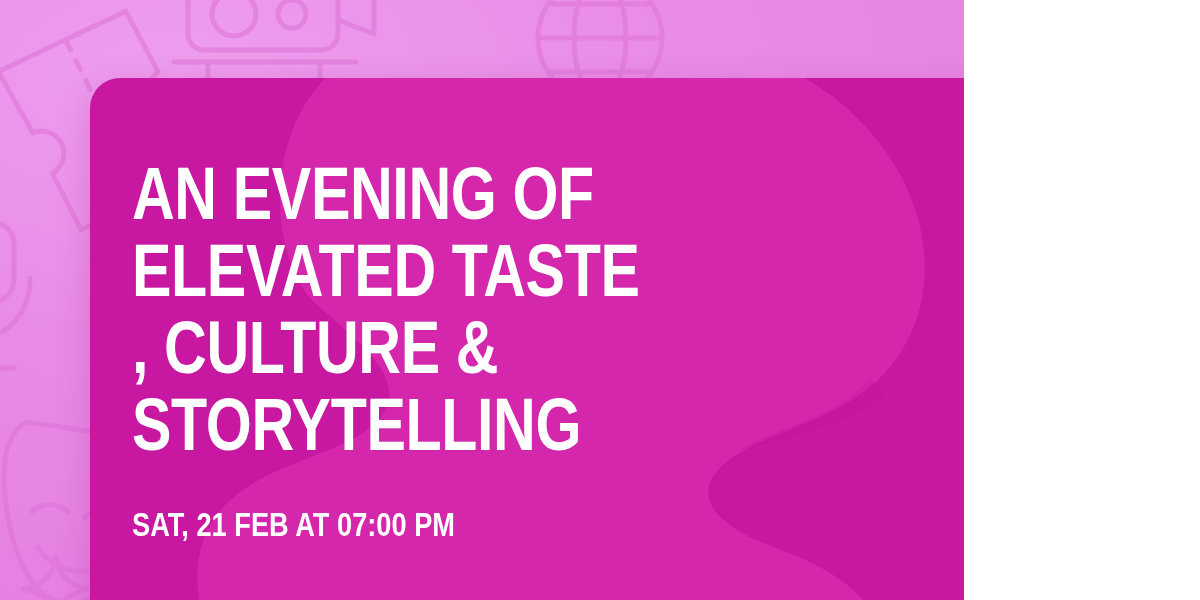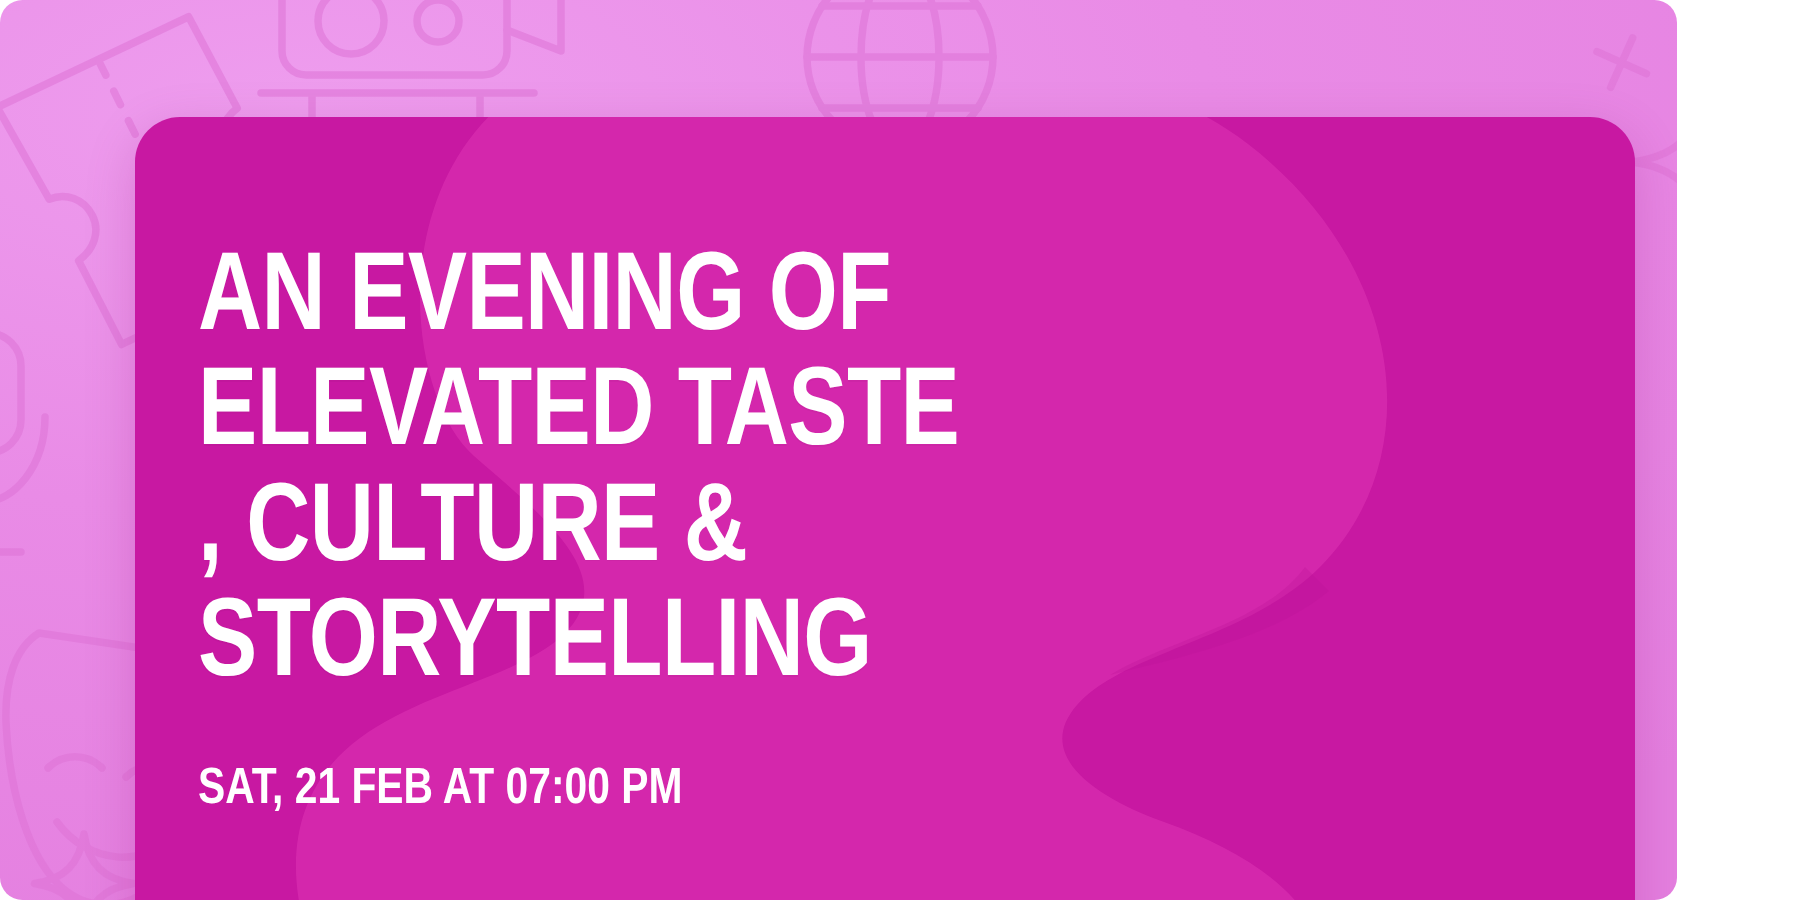--- a/index.html
+++ b/index.html
@@ -5,23 +5,22 @@
   * { margin:0; padding:0; box-sizing:border-box; }
 
   html, body {
     width:1200px; height:600px;
     overflow:hidden;
     font-family:"Liberation Sans", sans-serif;
   }
 
   #stage {
     position:relative;
-    width:1118px; height:600px;
+    width:964px; height:600px;
     overflow:hidden;
-    border-radius:15px;
   }
 
   
   .bg {
     position:absolute; inset:0;
     background:
       radial-gradient(120% 100% at 18% 12%, #EE9DEE 0%, #E98BE6 45%, #E47FDF 100%);
   }
   .bg-pattern {
     position:absolute; inset:0;

